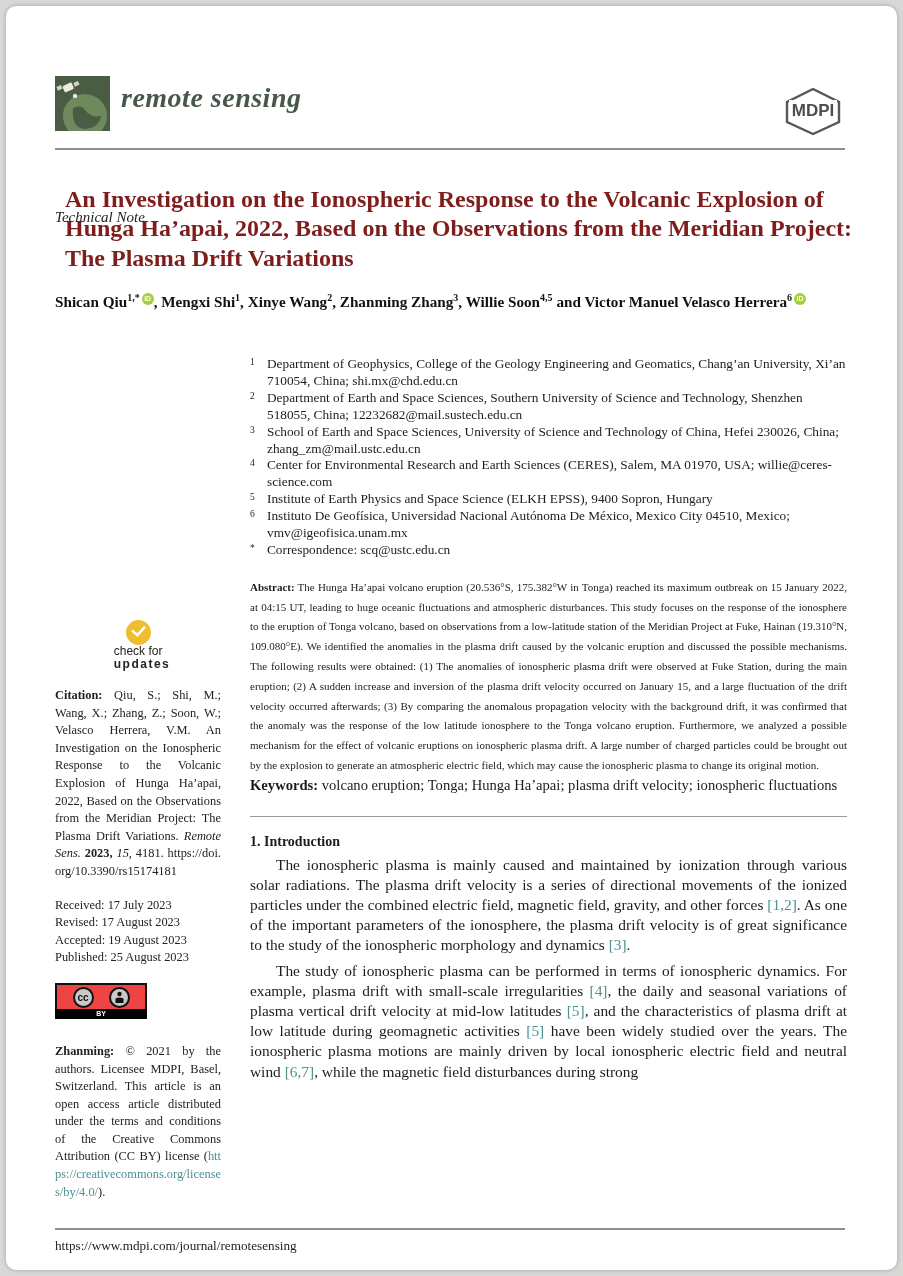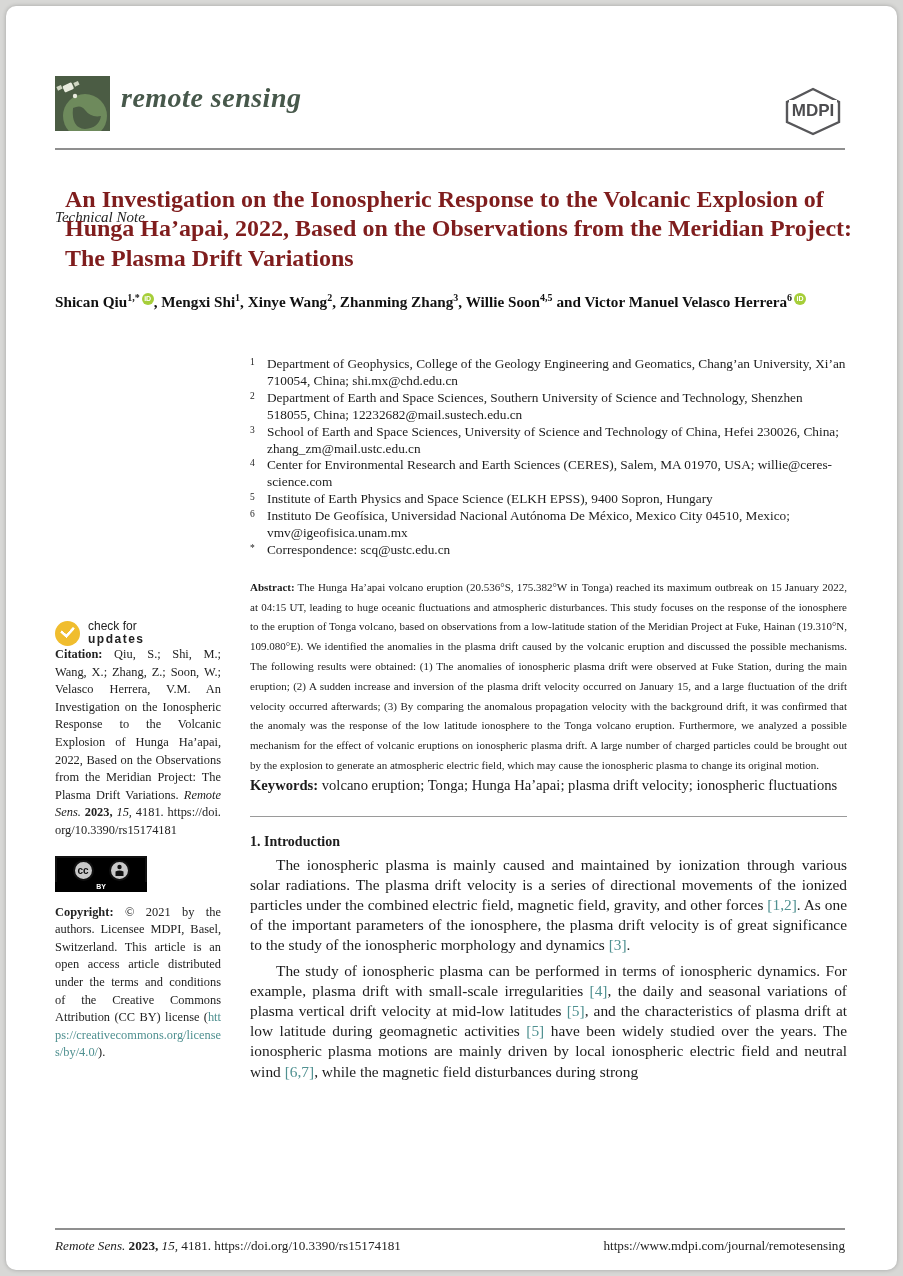--- a/index.html
+++ b/index.html
@@ -30,27 +30,27 @@
   .affil .mk { width:17px; flex:none; font-size:9.5px; position:relative; top:-2px; text-align:left; }
   .affil .tx { flex:1; }
   
   .abs { margin-top:19px; font-size:11px; line-height:19.8px; text-align:justify; }
   .kw { margin-top:0; font-size:14.6px; line-height:19.8px; }
   .rule2 { margin-top:20px; height:1px; background:#9a9a9a; }
   .sec-h { margin-top:17px; font-size:14px; font-weight:bold; }
   .para { margin-top:5px; font-size:15.4px; line-height:20.2px; text-align:justify; text-indent:26px;font-family:Liberation Serif, serif; }
   .ref { color:#4f9090; }
   
-  .chk { display:flex; align-items:center; margin-top:262px; margin-bottom:0; }
+  .chk { display:flex; align-items:center; margin-top:262px; margin-bottom:16px;flex-direction:column; }
   .chk-circle { width:25px; height:25px; border-radius:50%; background:#f0bd2e; flex:none; position:relative; }
   .chk-circle:after { content:""; position:absolute; left:6px; top:5px; width:10px; height:6px; border-left:3px solid #fff; border-bottom:3px solid #fff; transform:rotate(-48deg); border-radius:1px; }
   .chk-tx { margin-left:8px; font-family:"Liberation Sans",sans-serif; font-size:12px; line-height:13px; color:#222; }
   .chk-tx b { letter-spacing:1.5px; }
   .sb-block { margin-bottom:16px; }
-  .cc-badge { width:92px; height:36px; border:2px solid #111; background:#000000; position:relative; margin:4px 0 12px 0; display:flex; justify-content:space-around; align-items:flex-start; padding:2px 8px 0 8px; }
+  .cc-badge { width:92px; height:36px; border:2px solid #111; background:#ef4444; position:relative; margin:4px 0 24px 0; display:flex; justify-content:space-around; align-items:flex-start; padding:2px 8px 0 8px; }
   .cc-circ { width:21px; height:21px; border:2px solid #111; border-radius:50%; background:#c9c9c9; text-align:center; font-family:"Liberation Sans",sans-serif; font-weight:bold; font-size:10px; line-height:18px; color:#111; }
   .cc-bar { position:absolute; left:-2px; bottom:-2px; width:92px; height:10px; background:#000; color:#fff; font-family:"Liberation Sans",sans-serif; font-size:7px; font-weight:bold; text-align:center; line-height:10px; }
   .just { text-align:justify; }
   .teal { color:#4f9090; }
   
   .rule3 { position:absolute; left:49px; top:1222px; width:790px; height:2px; background:#8f8f8f; }
   .foot { position:absolute; left:49px; top:1232px; width:790px; font-size:13.2px; color:#222; display:flex; justify-content:space-between; }
 </style>
 </head>
 <body>
@@ -97,34 +97,40 @@
       <b>Citation:</b>
       <span>Qiu, S.; Shi, M.; Wang, X.; Zhang, Z.; Soon, W.; Velasco Herrera, V.M. An Investigation on the Ionospheric Response to the Volcanic Explosion of Hunga Ha’apai, 2022, Based on the Observations from the Meridian Project: The Plasma Drift Variations.</span>
       <i>Remote Sens.</i>
       <b>2023,</b>
       <i>15,</i>
       <span>4181.</span>
       <span style="word-break:break-all;">https://doi.org/10.3390/rs15174181</span>
     </div>
 
 
+    <div class="sb-block">
+      <div><span>Received:</span> <span>17 July 2023</span></div>
+      <div><span>Revised:</span> <span>17 August 2023</span></div>
+      <div><span>Accepted:</span> <span>19 August 2023</span></div>
+      <div><span>Published:</span> <span>25 August 2023</span></div>
+    </div>
 
     <div class="cc-badge">
       <div class="cc-circ">cc</div>
       <div class="cc-circ">
         <svg width="15" height="15" viewBox="0 0 15 15" style="margin-top:1px;">
             <circle cx="7.5" cy="4" r="2.2" fill="#111"></circle>
             <path d="M3.5 13 L3.5 8.5 Q7.5 6.5 11.5 8.5 L11.5 13 Z" fill="#111"></path>
           </svg>
       </div>
       <div class="cc-bar">BY</div>
     </div>
 
     <div class="sb-block just">
-      <b>Copyright:</b>
+      <b>Zhanming:</b>
       <span>© 2021 by the authors. Licensee MDPI, Basel, Switzerland. This article is an open access article distributed under the terms and conditions of the Creative Commons Attribution (CC BY) license (</span><span class="teal" style="word-break:break-all;">https://creativecommons.org/licenses/by/4.0/</span><span>).</span>
     </div>
   </div>
 
   <div class="maincol">
 
     <div>
       <div class="affil">
           <div class="mk">1</div>
           <div class="tx">Department of Geophysics, College of the Geology Engineering and Geomatics, Chang’an University, Xi’an 710054, China; shi.mx@chd.edu.cn</div>
@@ -167,23 +173,16 @@
 
     <div class="rule2"></div>
 
     <div class="sec-h">1. Introduction</div>
     <p class="para">The ionospheric plasma is mainly caused and maintained by ionization through various solar radiations. The plasma drift velocity is a series of directional movements of the ionized particles under the combined electric field, magnetic field, gravity, and other forces <span class="ref">[1,2]</span>. As one of the important parameters of the ionosphere, the plasma drift velocity is of great significance to the study of the ionospheric morphology and dynamics <span class="ref">[3]</span>.</p>
     <p class="para">The study of ionospheric plasma can be performed in terms of ionospheric dynamics. For example, plasma drift with small-scale irregularities <span class="ref">[4]</span>, the daily and seasonal variations of plasma vertical drift velocity at mid-low latitudes <span class="ref">[5]</span>, and the characteristics of plasma drift at low latitude during geomagnetic activities <span class="ref">[5]</span> have been widely studied over the years. The ionospheric plasma motions are mainly driven by local ionospheric electric field and neutral wind <span class="ref">[6,7]</span>, while the magnetic field disturbances during strong</p>
   </div>
 
   <div class="rule3"></div>
   <div class="foot">
-    <div>
-      <i>Remote Sens.</i>
-      <b>2023,</b>
-      <i>15,</i>
-      <span>4181.</span>
-      <span>https://doi.org/10.3390/rs15174181</span>
-    </div>
     <div>https://www.mdpi.com/journal/remotesensing</div>
   </div>
 
 </div>
 
 </body></html>

